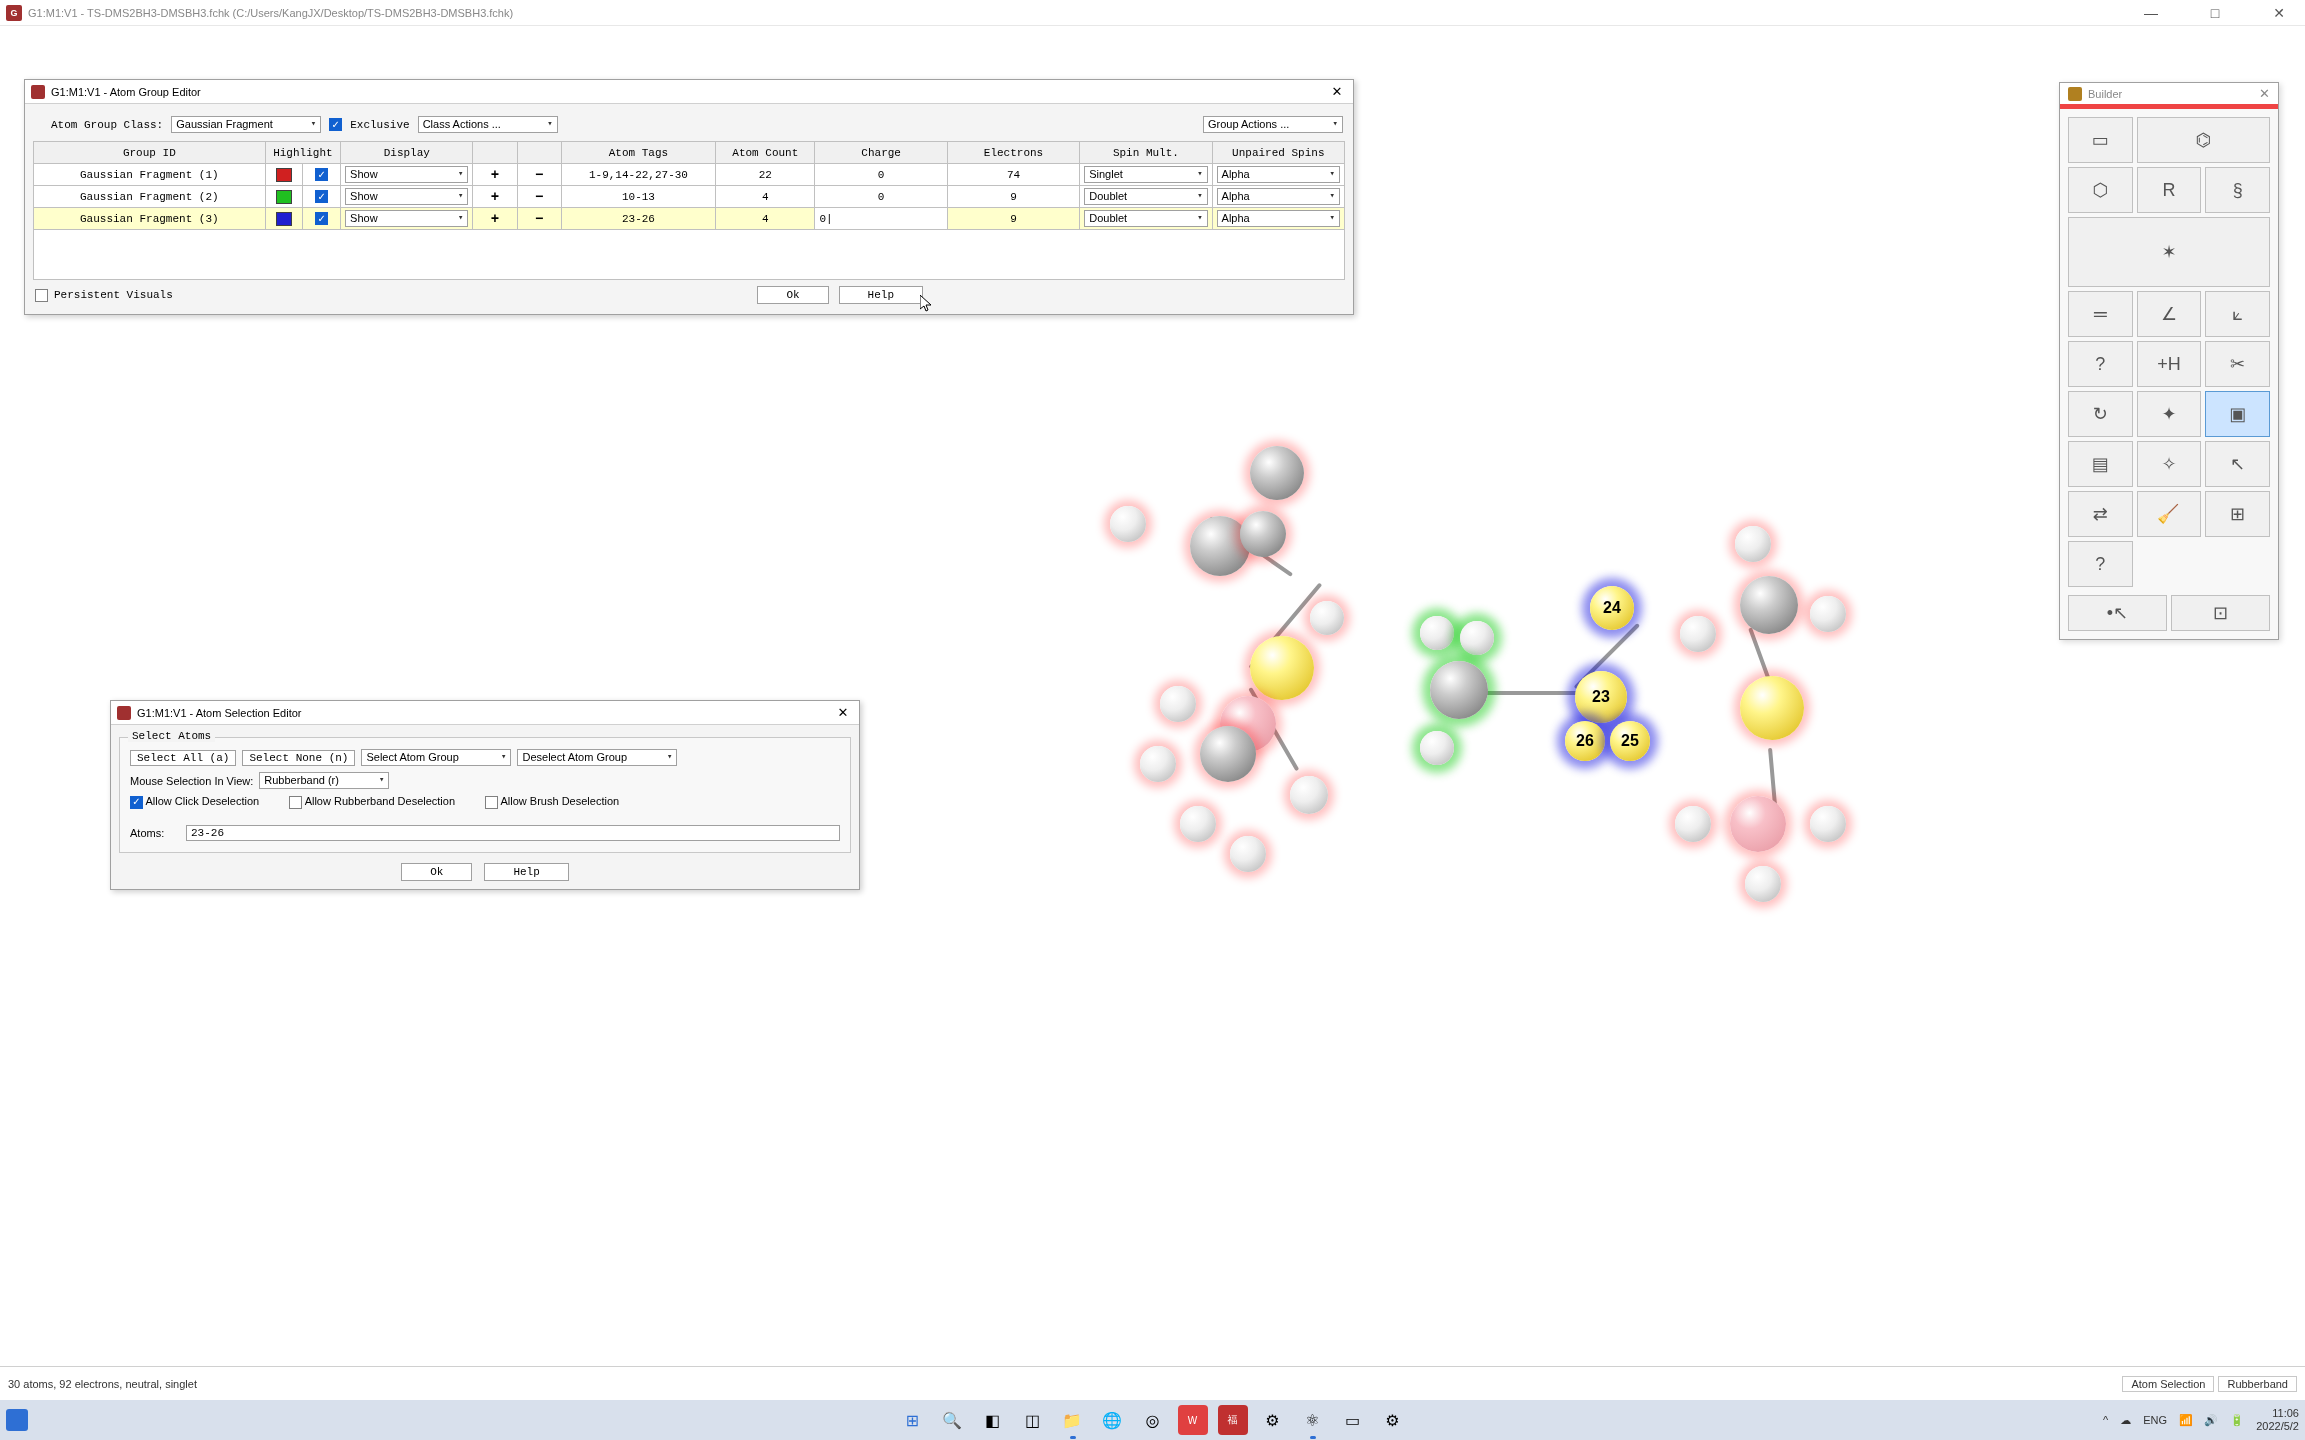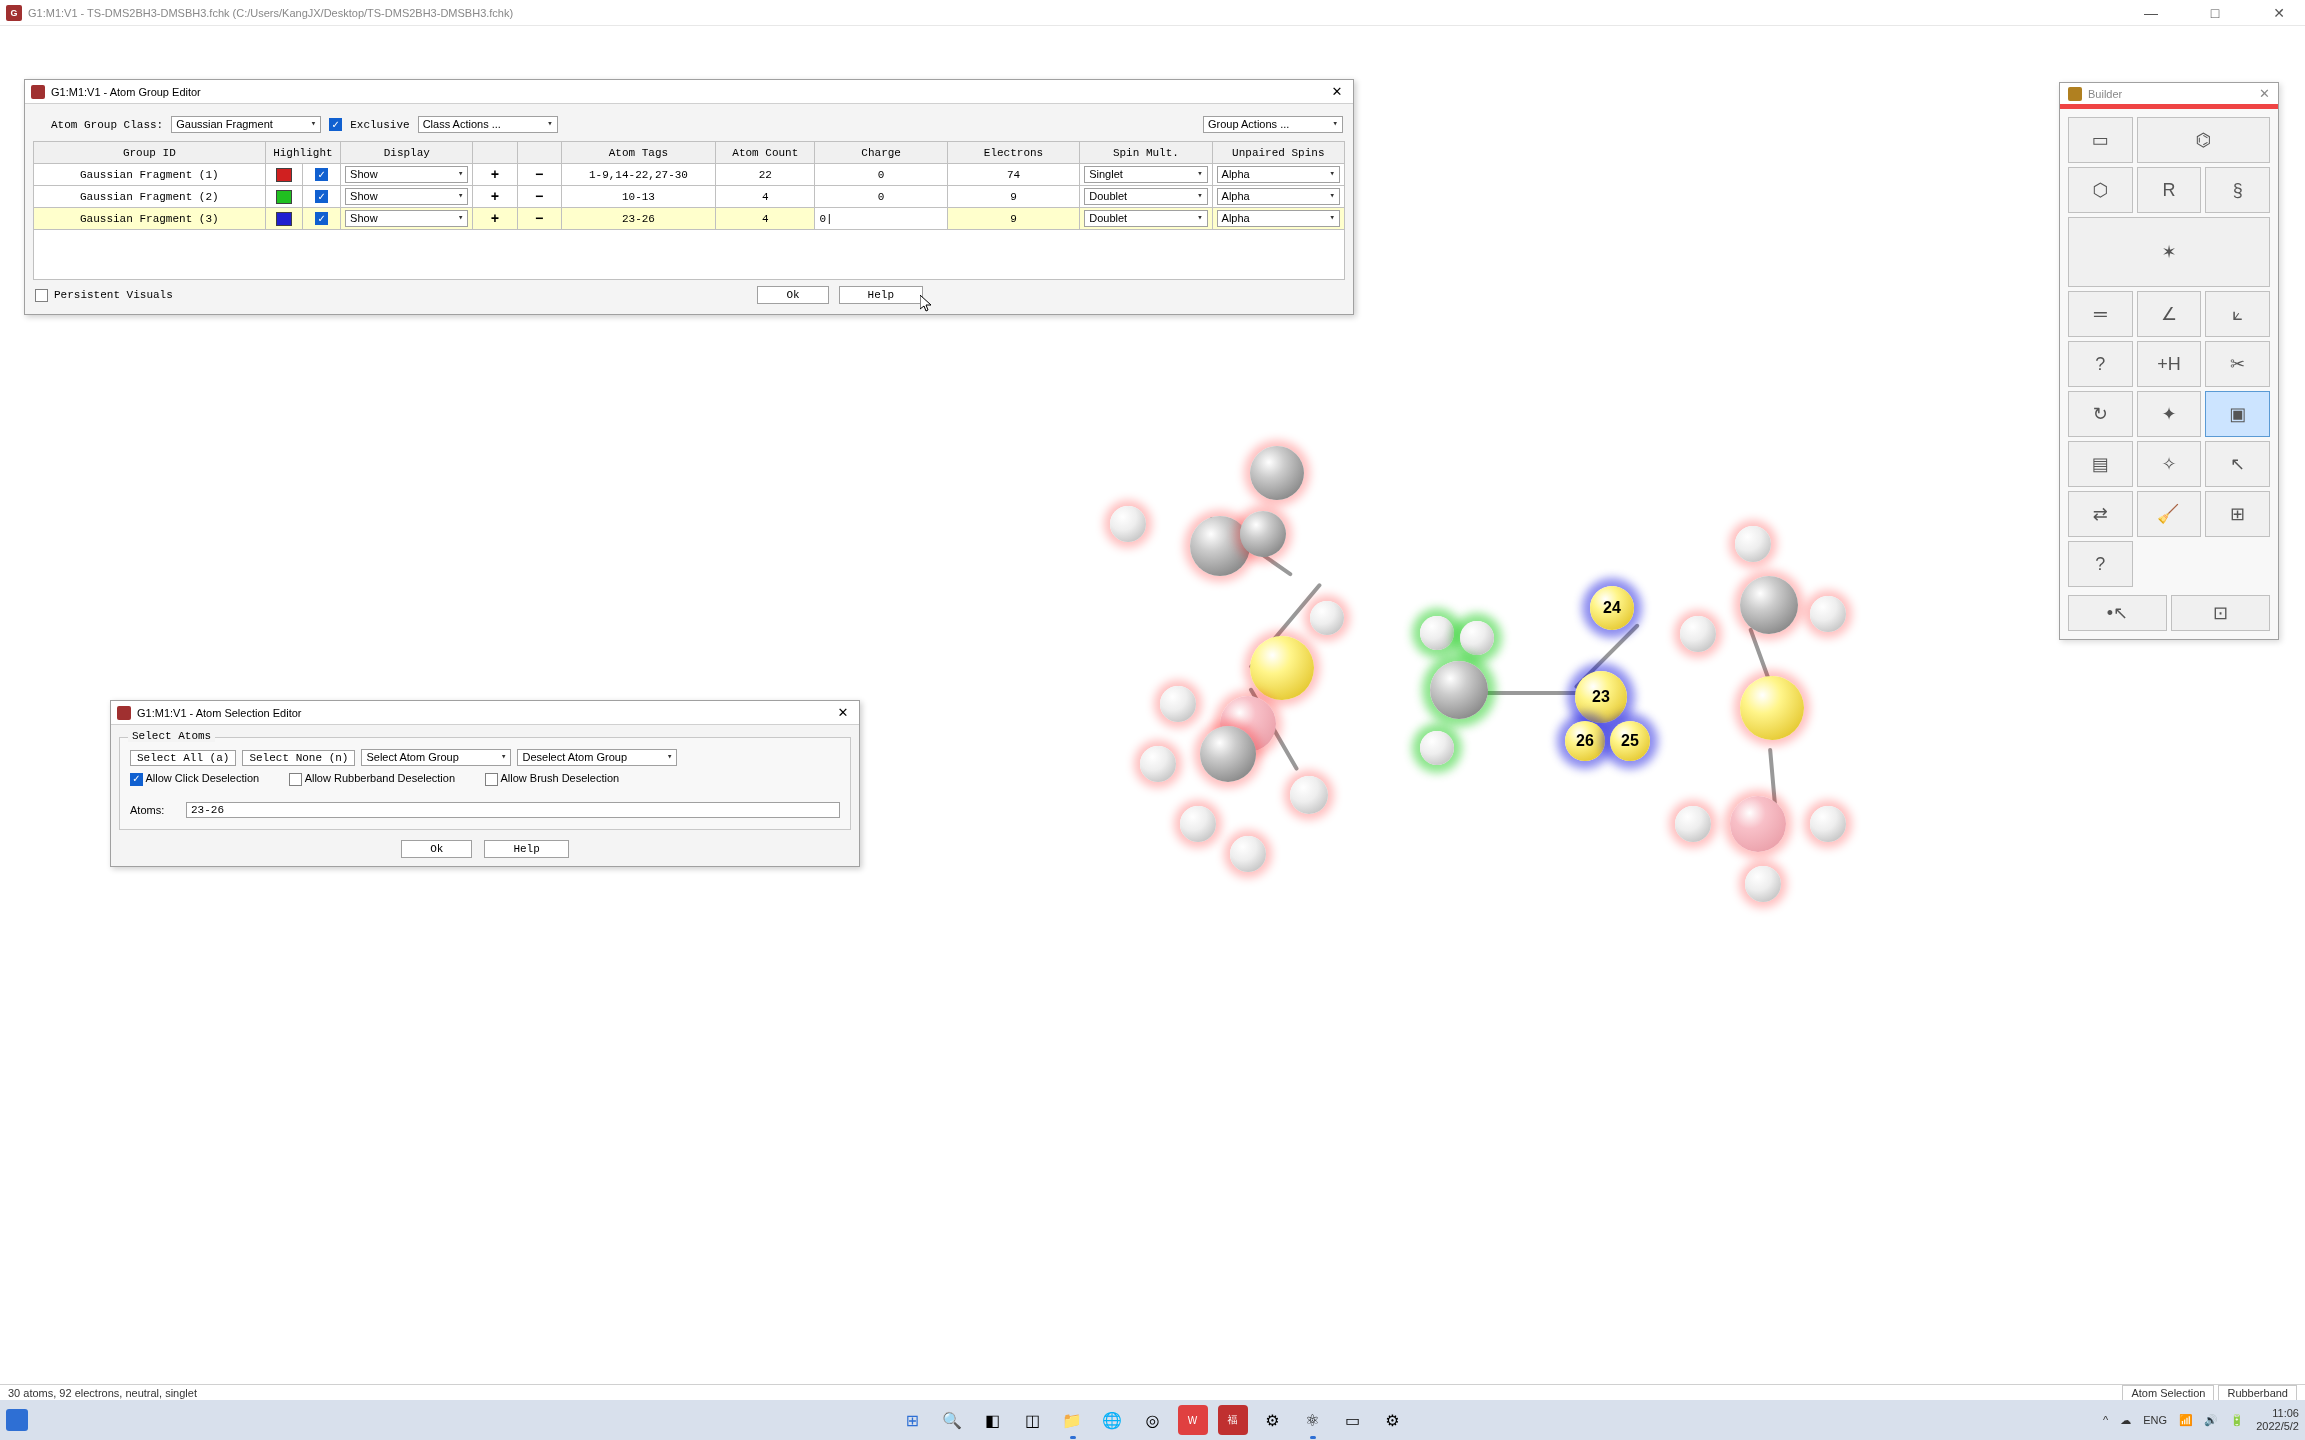--- a/index.html
+++ b/index.html
@@ -63,21 +63,21 @@
 .atom.gray { background:radial-gradient(circle at 35% 30%, #fff 0%, #ccc 30%, #888 80%);}
 .atom.white { background:radial-gradient(circle at 35% 30%, #fff 0%, #eee 40%, #bbb 90%);}
 .atom.yellow { background:radial-gradient(circle at 35% 30%, #fff 0%, #fff58a 30%, #e0c020 90%);}
 .atom.pink { background:radial-gradient(circle at 35% 30%, #fff 0%, #f8c0c8 30%, #e89aa4 90%);}
 .atom.green-halo { box-shadow: 0 0 10px 8px rgba(0,200,0,0.45);}
 .atom.blue-halo { box-shadow: 0 0 10px 8px rgba(0,0,220,0.45);}
 .atom .num { position:absolute; top:50%; left:50%; transform:translate(-50%,-50%); font-weight:bold; font-size:16px; color:#000;}
 .bond { position:absolute; background:#999; height:4px; transform-origin:left center; border-radius:2px;}
 
 
-.statusbar { position:absolute; bottom:40px; left:0; right:0; height:16px; border-top:1px solid #d0d0d0; display:flex; align-items:center; padding:0 8px; color:#333; font-size:12px;}
+.statusbar { position:absolute; bottom:40px; left:0; right:0; height:34px; border-top:1px solid #d0d0d0; display:flex; align-items:center; padding:0 8px; color:#333; font-size:12px;}
 .statusbar .right { margin-left:auto; display:flex; gap:4px;}
 .statusbar .panel { border:1px solid #c8c8c8; padding:1px 8px;}
 
 
 .taskbar { position:absolute; bottom:0; left:0; right:0; height:40px; background:#d8e0ec; display:flex; align-items:center; padding:0 6px;}
 .taskbar .start { width:22px;height:22px;background:#2e6fd4;border-radius:3px;margin-right:12px;}
 .taskbar .center { position:absolute; left:50%; transform:translateX(-50%); display:flex; gap:10px; align-items:center;}
 .taskbar .ticon { width:30px;height:30px;border-radius:4px;display:flex;align-items:center;justify-content:center;font-size:16px;position:relative;}
 .taskbar .ticon.active::after { content:""; position:absolute; bottom:-4px; left:50%; transform:translateX(-50%); width:6px;height:3px;background:#2e6fd4;border-radius:2px;}
 .taskbar .tray { margin-left:auto; display:flex; gap:12px; align-items:center; color:#333; font-size:11px;}
@@ -284,20 +284,24 @@
     <span class="dclose">✕</span>
   </div>
   <div class="dialog-body">
     <div class="ase-group">
       <span class="ase-group-label">Select Atoms</span>
       <div class="ase-row">
         <span class="ase-btn">Select All (a)</span>
         <span class="ase-btn">Select None (n)</span>
         <span class="age-select" style="width:150px"><span>Select Atom Group</span></span>
         <span class="age-select" style="width:160px"><span>Deselect Atom Group</span></span>
+      </div>
+      <div class="ase-row">
+        <span>Mouse Selection In View:</span>
+        <span class="age-select" style="width:130px"><span>Rubberband (r)</span></span>
       </div>
       <div class="ase-row" style="gap:30px;">
         <span><span class="age-check">✓</span> <span>Allow Click Deselection</span></span>
         <span><span class="age-check unchecked">✓</span> <span>Allow Rubberband Deselection</span></span>
         <span><span class="age-check unchecked">✓</span> <span>Allow Brush Deselection</span></span>
       </div>
       <div class="ase-row" style="margin-top:10px;">
         <span style="width:50px">Atoms:</span>
         <span class="ase-input" style="flex:1">23-26</span>
       </div>

